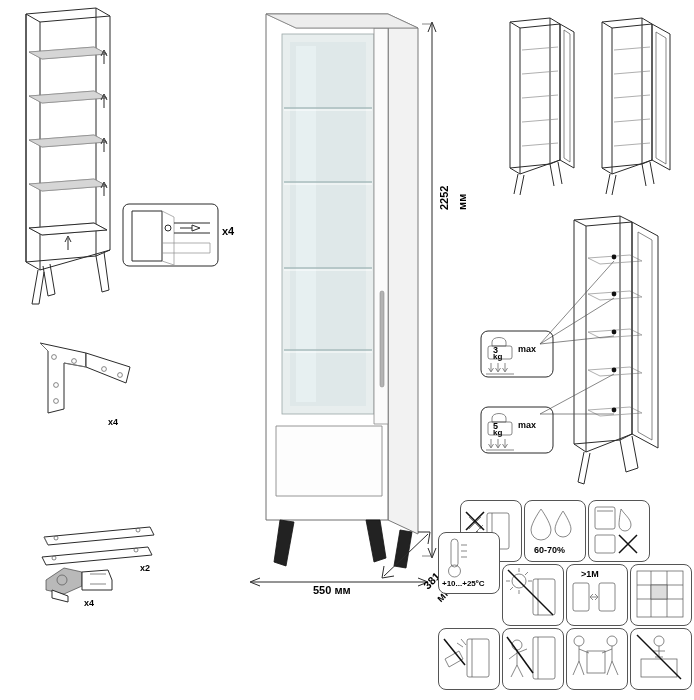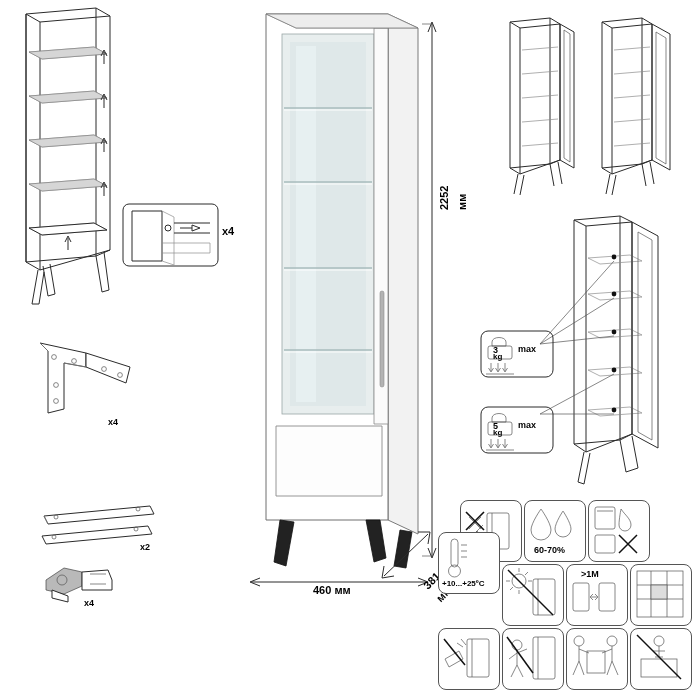--- a/index.html
+++ b/index.html
@@ -104,21 +104,21 @@
       <circle cx="20" cy="20" r="2.4" class="ln-thin" fill="#fff"></circle>
       <circle cx="40" cy="24" r="2.4" class="ln-thin" fill="#fff"></circle>
       <circle cx="22" cy="48" r="2.4" class="ln-thin" fill="#fff"></circle>
       <circle cx="22" cy="64" r="2.4" class="ln-thin" fill="#fff"></circle>
       <circle cx="70" cy="32" r="2.4" class="ln-thin" fill="#fff"></circle>
       <circle cx="86" cy="38" r="2.4" class="ln-thin" fill="#fff"></circle>
     </svg>
     <span class="lbl-sm" style="position:absolute;left:74px;top:80px;">x4</span>
   </div>
 
-  <div class="abs" style="left:38px;top:500px;">
+  <div class="abs" style="left:38px;top:521px;">
     <svg width="130" height="55" viewBox="0 0 130 55">
       <path class="fill-w" d="M6 16 L112 6 L116 14 L10 24 Z"></path>
       <path class="ln-light" d="M6 16 L10 24"></path>
       <circle cx="18" cy="17" r="2" class="ln-thin" fill="#fff"></circle>
       <circle cx="100" cy="9" r="2" class="ln-thin" fill="#fff"></circle>
       <path class="fill-w" d="M4 36 L110 26 L114 34 L8 44 Z"></path>
       <circle cx="16" cy="37" r="2" class="ln-thin" fill="#fff"></circle>
       <circle cx="98" cy="29" r="2" class="ln-thin" fill="#fff"></circle>
     </svg>
     <span class="lbl-sm" style="position:absolute;left:102px;top:42px;">x2</span>
@@ -187,21 +187,21 @@
       <span class="lbl">2252 мм</span>
     </div>
   </div>
 
   <div class="abs" style="left:248px;top:570px;">
     <svg width="182" height="26" viewBox="0 0 182 26">
       <path class="ln" d="M4 12 L178 12"></path>
       <path class="ln" d="M12 8 L2 12 L12 16"></path>
       <path class="ln" d="M170 8 L180 12 L170 16"></path>
     </svg>
-    <span class="lbl" style="position:absolute;left:62px;top:14px;background:#fff;padding:0 3px;">460 мм</span>
+    <span class="lbl" style="position:absolute;left:62px;top:14px;background:#fff;padding:0 3px;">550 мм</span>
   </div>
 
   <div class="abs" style="left:378px;top:528px;">
     <svg width="60" height="60" viewBox="0 0 60 60">
       <path class="ln" d="M6 48 L50 6"></path>
       <path class="ln" d="M6 38 L4 50 L16 48"></path>
       <path class="ln" d="M40 4 L52 4 L50 16"></path>
     </svg>
     <div style="position:absolute;left:40px;top:52px;transform:rotate(-45deg);transform-origin:left top;">
       <span class="lbl">381 мм</span>

